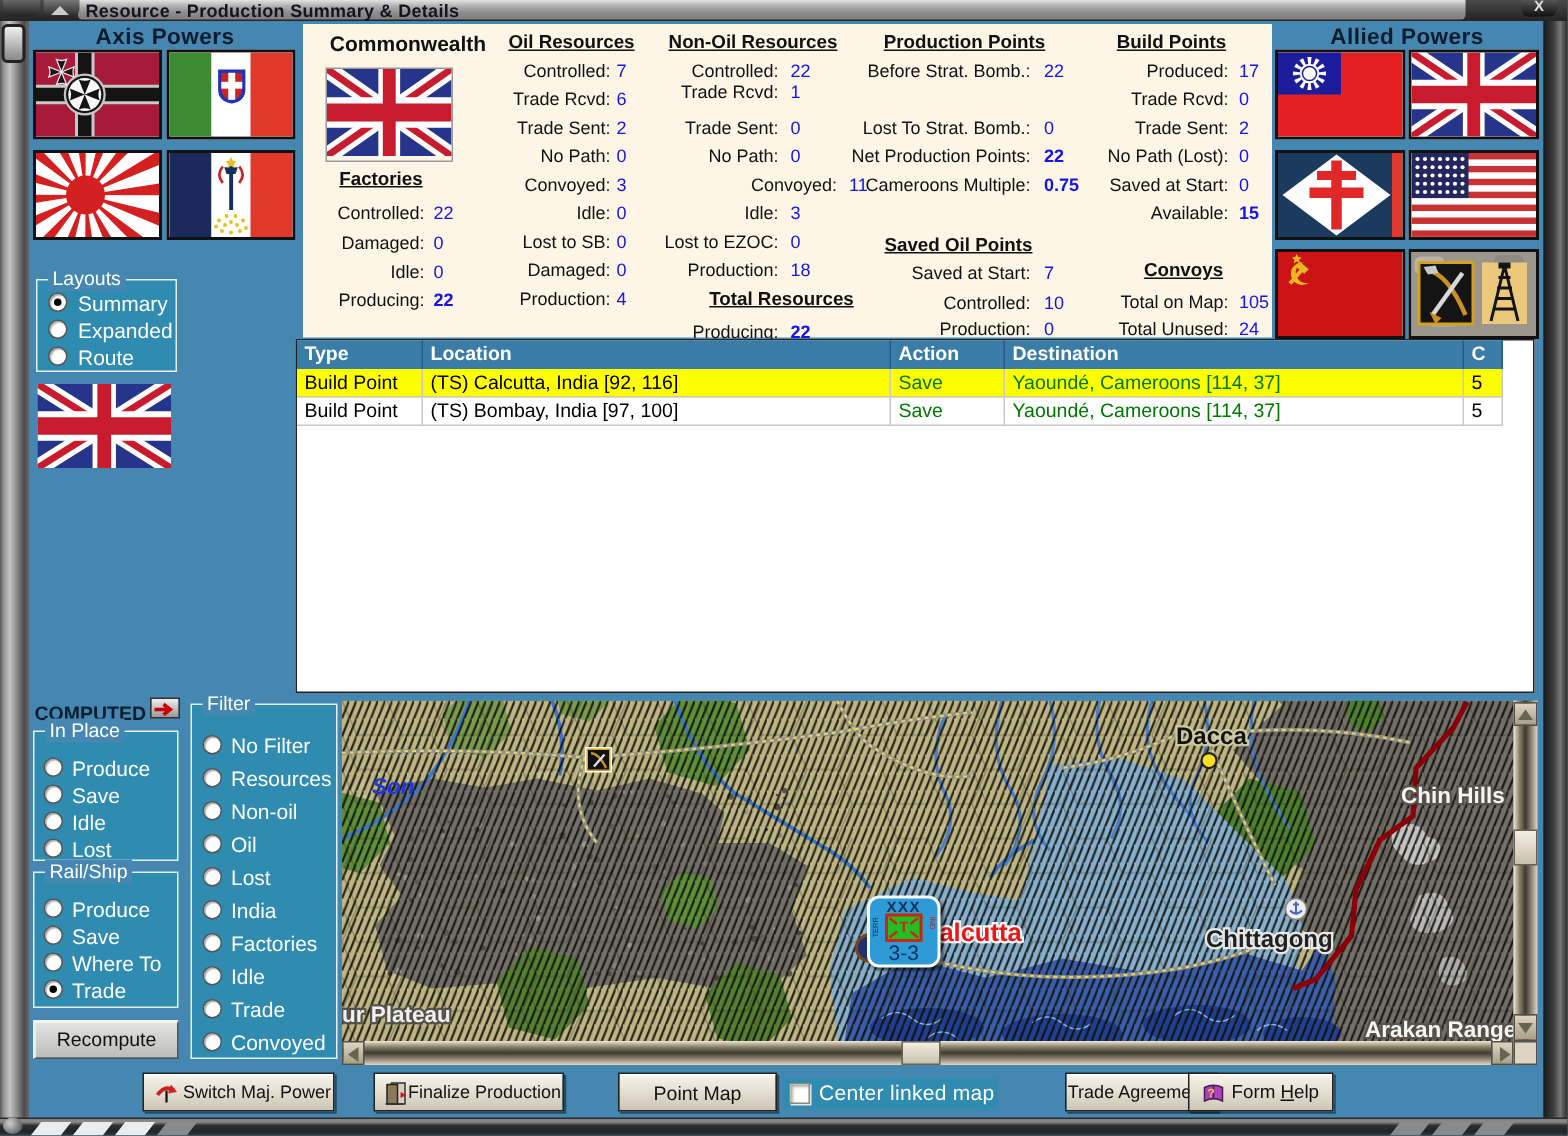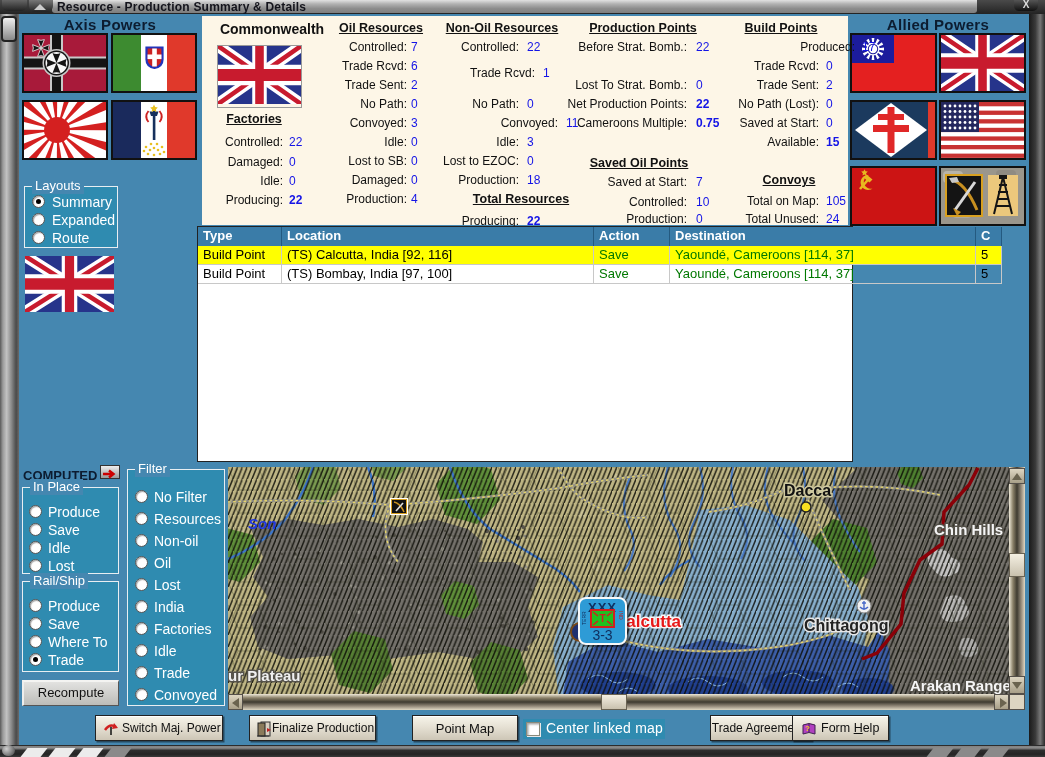--- a/index.html
+++ b/index.html
@@ -27,21 +27,21 @@
 .rlabel { position:absolute; color:#fff; font-size:14px; white-space:nowrap; }
 .powershdr { font-size:15px; font-weight:bold; color:#0c1c30; letter-spacing:0.3px; }
 .fbox { border:2px solid #111; background:#fff; }
 .fbox svg { display:block; }
 #stats { left:202px; top:16px; width:646px; height:209px; background:#fdf6e7; font-size:12px; color:#111; }
 #stats .hdr { position:absolute; font-weight:bold; text-decoration:underline; white-space:nowrap; font-size:12.5px; }
 #stats .row { position:absolute; white-space:nowrap; }
 #stats .lab { display:inline-block; text-align:right; }
 #stats .val { color:#1414e6; }
 #stats .val.b, #stats .b { font-weight:bold; }
-#listpanel { left:197px; top:226px; width:656px; height:236px; background:#fff; border:1px solid #222; }
+#listpanel { left:197px; top:226px; width:826px; height:236px; background:#fff; border:1px solid #222; }
 .th { position:absolute; top:0; height:19px; background:#3a7ca8; color:#fff; font-weight:bold; font-size:13px; padding:1px 0 0 5px; border-right:1px solid #245a80; }
 .tc { position:absolute; height:19px; font-size:13px; padding:1px 0 0 5px; border-right:1px solid #c8c8c8; border-bottom:1px solid #c8c8c8; white-space:nowrap; overflow:hidden; }
 .yellow { background:#ffff00; }
 .green { color:#007800; }
 #computed { left:23px; top:468px; font-size:13px; font-weight:bold; color:#0c1c30; }
 #arrowbtn { left:100px; top:465px; width:20px; height:14px; background:linear-gradient(#eee,#999); border:1px solid #333; }
 #recompute { left:22px; top:680px; width:97px; height:26px; background:linear-gradient(#e2e2e0,#bcbcb8); border:1px solid #555; border-top:2px solid #f4f4f2; border-left:2px solid #eeeeec; color:#111; font-size:13px; text-align:center; line-height:22px; }
 .btn { position:absolute; top:715px; height:26px; background:linear-gradient(#f7f4ea 0%,#e6e1d4 45%,#cdc6b6 100%); border:1px solid #222; box-shadow:inset 0 1px 0 #fff, 1.5px 1.5px 0 rgba(0,0,0,0.45); color:#111; font-size:13px; text-align:center; }
 .btn .bt { position:absolute; width:100%; top:5px; white-space:nowrap; }
 .sbbtn { background:linear-gradient(#ded6c2,#a89f88); border:1px solid #55504a; }
@@ -304,39 +304,40 @@
 <div class="row" style="left:0;top:43px;"><span class="lab" style="width:205px;">Trade Rcvd:</span><span class="val" style="margin-left:4px;">6</span></div>
 <div class="row" style="left:0;top:62px;"><span class="lab" style="width:205px;">Trade Sent:</span><span class="val" style="margin-left:4px;">2</span></div>
 <div class="row" style="left:0;top:81px;"><span class="lab" style="width:205px;">No Path:</span><span class="val" style="margin-left:4px;">0</span></div>
 <div class="row" style="left:0;top:100px;"><span class="lab" style="width:205px;">Convoyed:</span><span class="val" style="margin-left:4px;">3</span></div>
 <div class="row" style="left:0;top:119px;"><span class="lab" style="width:205px;">Idle:</span><span class="val" style="margin-left:4px;">0</span></div>
 <div class="row" style="left:0;top:138px;"><span class="lab" style="width:205px;">Lost to SB:</span><span class="val" style="margin-left:4px;">0</span></div>
 <div class="row" style="left:0;top:157px;"><span class="lab" style="width:205px;">Damaged:</span><span class="val" style="margin-left:4px;">0</span></div>
 <div class="row" style="left:0;top:176px;"><span class="lab" style="width:205px;">Production:</span><span class="val" style="margin-left:4px;">4</span></div>
 <div class="hdr" style="left:215px;top:5px;width:170px;text-align:center;">Non-Oil Resources</div>
 <div class="row" style="left:0;top:24px;"><span class="lab" style="width:317px;">Controlled:</span><span class="val" style="margin-left:8px;">22</span></div>
-<div class="row" style="left:0;top:50px;padding-left:16px;"><span class="lab" style="width:317px;">Trade Rcvd:</span><span class="val" style="margin-left:8px;">1</span></div>
+<div class="row" style="left:0;top:38px;"><span class="lab" style="width:317px;">Trade Rcvd:</span><span class="val" style="margin-left:8px;">1</span></div>
+<div class="row" style="left:0;top:62px;"><span class="lab" style="width:317px;">Trade Sent:</span><span class="val" style="margin-left:8px;">0</span></div>
 <div class="row" style="left:0;top:81px;"><span class="lab" style="width:317px;">No Path:</span><span class="val" style="margin-left:8px;">0</span></div>
 <div class="row" style="left:0;top:100px;padding-left:39px;"><span class="lab" style="width:317px;">Convoyed:</span><span class="val" style="margin-left:8px;">11</span></div>
 <div class="row" style="left:0;top:119px;"><span class="lab" style="width:317px;">Idle:</span><span class="val" style="margin-left:8px;">3</span></div>
 <div class="row" style="left:0;top:138px;"><span class="lab" style="width:317px;">Lost to EZOC:</span><span class="val" style="margin-left:8px;">0</span></div>
 <div class="row" style="left:0;top:157px;"><span class="lab" style="width:317px;">Production:</span><span class="val" style="margin-left:8px;">18</span></div>
 <div class="hdr" style="left:234px;top:176px;width:170px;text-align:center;">Total Resources</div>
 <div class="row" style="left:0;top:198px;"><span class="lab" style="width:317px;">Producing:</span><span class="val b" style="margin-left:8px;">22</span></div>
 <div class="hdr" style="left:356px;top:5px;width:170px;text-align:center;">Production Points</div>
 <div class="row" style="left:0;top:24px;"><span class="lab" style="width:485px;">Before Strat. Bomb.:</span><span class="val" style="margin-left:9px;">22</span></div>
 <div class="row" style="left:0;top:62px;"><span class="lab" style="width:485px;">Lost To Strat. Bomb.:</span><span class="val" style="margin-left:9px;">0</span></div>
 <div class="row" style="left:0;top:81px;"><span class="lab" style="width:485px;">Net Production Points:</span><span class="val b" style="margin-left:9px;">22</span></div>
 <div class="row" style="left:0;top:100px;"><span class="lab" style="width:485px;">Cameroons Multiple:</span><span class="val b" style="margin-left:9px;">0.75</span></div>
 <div class="hdr" style="left:352px;top:140px;width:170px;text-align:center;">Saved Oil Points</div>
 <div class="row" style="left:0;top:159px;"><span class="lab" style="width:485px;">Saved at Start:</span><span class="val" style="margin-left:9px;">7</span></div>
 <div class="row" style="left:0;top:179px;"><span class="lab" style="width:485px;">Controlled:</span><span class="val" style="margin-left:9px;">10</span></div>
 <div class="row" style="left:0;top:196px;"><span class="lab" style="width:485px;">Production:</span><span class="val" style="margin-left:9px;">0</span></div>
 <div class="hdr" style="left:509px;top:5px;width:140px;text-align:center;">Build Points</div>
-<div class="row" style="left:0;top:24px;padding-left:36px;"><span class="lab" style="width:617px;">Produced:</span><span class="val" style="margin-left:7px;">17</span></div>
+<div class="row" style="left:0;top:24px;"><span class="lab" style="width:617px;">Produced:</span><span class="val" style="margin-left:7px;">17</span></div>
 <div class="row" style="left:0;top:43px;"><span class="lab" style="width:617px;">Trade Rcvd:</span><span class="val" style="margin-left:7px;">0</span></div>
 <div class="row" style="left:0;top:62px;"><span class="lab" style="width:617px;">Trade Sent:</span><span class="val" style="margin-left:7px;">2</span></div>
 <div class="row" style="left:0;top:81px;"><span class="lab" style="width:617px;">No Path (Lost):</span><span class="val" style="margin-left:7px;">0</span></div>
 <div class="row" style="left:0;top:100px;"><span class="lab" style="width:617px;">Saved at Start:</span><span class="val" style="margin-left:7px;">0</span></div>
 <div class="row" style="left:0;top:119px;"><span class="lab" style="width:617px;">Available:</span><span class="val b" style="margin-left:7px;">15</span></div>
 <div class="hdr" style="left:527px;top:157px;width:120px;text-align:center;">Convoys</div>
 <div class="row" style="left:0;top:178px;"><span class="lab" style="width:617px;">Total on Map:</span><span class="val" style="margin-left:7px;">105</span></div>
 <div class="row" style="left:0;top:196px;"><span class="lab" style="width:617px;">Total Unused:</span><span class="val" style="margin-left:7px;">24</span></div>
   </div>
 <div class="abs" id="listpanel">
@@ -897,21 +898,21 @@
       <circle cx="352" cy="165" r="9" fill="#203070" stroke="#784818" stroke-width="2"></circle>
       <text x="20" y="62" font-family="Liberation Sans" font-size="15" font-weight="bold" fill="#2038e0" font-style="italic">Son</text>
       <text x="0" y="214" font-family="Liberation Sans" font-size="15" font-weight="bold" fill="#f0f0f0" stroke="#55524a" stroke-width="3" paint-order="stroke">ur Plateau</text>
       <text x="556" y="29" font-family="Liberation Sans" font-size="16" font-weight="bold" fill="#111" stroke="#cfc9a0" stroke-width="3" paint-order="stroke">Dacca</text>
       <text x="706" y="68" font-family="Liberation Sans" font-size="15" font-weight="bold" fill="#f5f5f5" stroke="#55524a" stroke-width="3" paint-order="stroke">Chin Hills</text>
       <text x="576" y="164" font-family="Liberation Sans" font-size="16" font-weight="bold" fill="#222" stroke="#e8e8e8" stroke-width="3" paint-order="stroke">Chittagong</text>
       <text x="682" y="224" font-family="Liberation Sans" font-size="15" font-weight="bold" fill="#f5f5f5" stroke="#55524a" stroke-width="3" paint-order="stroke">Arakan Range</text>
       <text x="386" y="160" font-family="Liberation Sans" font-size="17" font-weight="bold" fill="#e81818" stroke="#f8f8f8" stroke-width="3" paint-order="stroke">Calcutta</text>
     </svg></div>
 <div class="abs" style="left:578px;top:597px;width:49px;height:48px;background:#2e9bd6;border:2px solid #f8f8f8;border-radius:8px;box-shadow:2px 2px 2px rgba(0,0,0,0.5);">
-    <div class="abs" style="left:0;top:1px;width:45px;text-align:center;font-size:13px;font-weight:bold;color:#103060;letter-spacing:1px;">XXX</div>
+    <div class="abs" style="left:0;top:1px;width:45px;text-align:center;font-size:10px;font-weight:bold;color:#103060;letter-spacing:1px;">XXX</div>
     <div class="abs" style="left:10px;top:10px;width:25px;height:19px;background:#20c020;border:2px solid #d02020;"></div>
     <svg class="abs" style="left:10px;top:10px;" width="25" height="19">
       <path d="M3 3 L8 7 M22 3 L17 7 M3 16 L8 12 M22 16 L17 12" stroke="#d02020" stroke-width="1.5"></path>
     </svg>
     <div class="abs" style="left:14px;top:12px;width:17px;height:15px;color:#d02020;font-size:10px;font-weight:bold;text-align:center;line-height:15px;">T</div>
     <div class="abs" style="left:1px;top:10px;font-size:5px;color:#103060;transform:rotate(-90deg);transform-origin:0 0;position:absolute;top:26px;">TERR</div>
     <div class="abs" style="left:38px;top:12px;font-size:5px;color:#c02020;writing-mode:vertical-rl;">IND</div>
     <div class="abs" style="left:0;top:28px;width:45px;text-align:center;font-size:14px;color:#103060;">3-3</div>
   </div>
 <div class="abs" style="left:1009px;top:467px;width:16px;height:227px;background:linear-gradient(90deg,#efe9d8,#8a8068 25%,#3e3a30 50%,#9a9080 78%,#e0d8c4);"></div>

